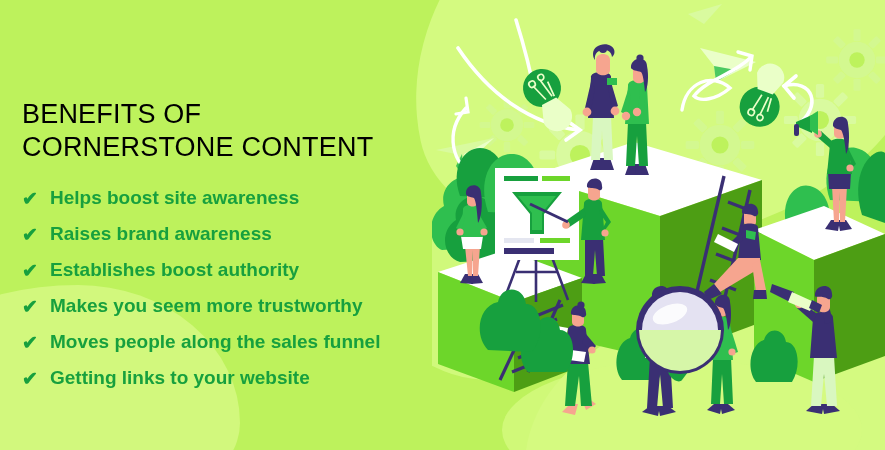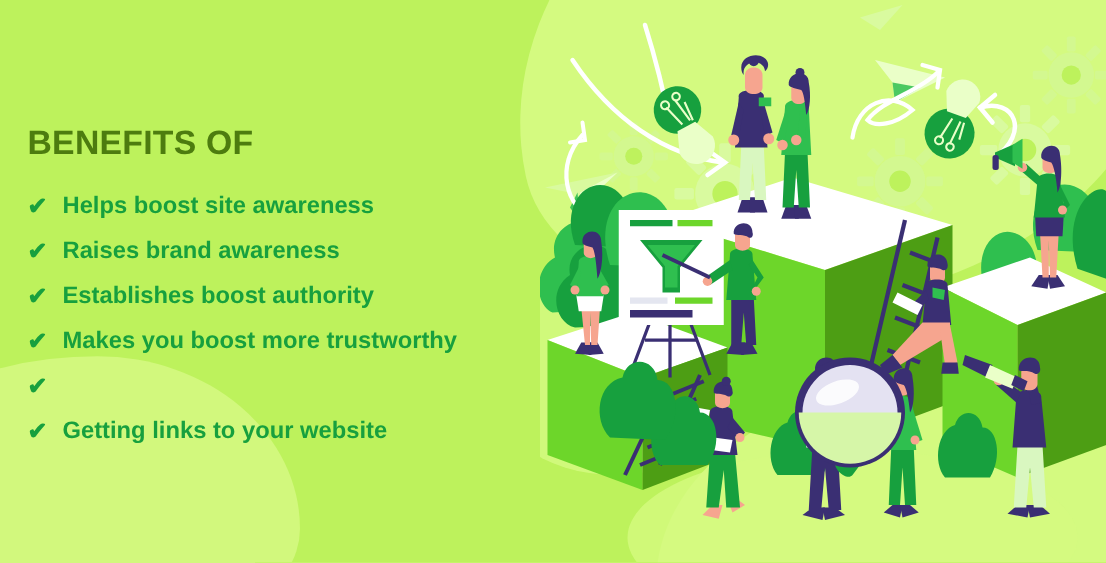--- a/index.html
+++ b/index.html
@@ -15,21 +15,21 @@
   .blob{position:absolute;pointer-events:none;}
   #blob-top{right:-40px;top:-160px;width:520px;height:400px;background:#d4fa80;
             border-radius:58% 42% 50% 50% / 62% 55% 45% 38%;transform:rotate(-12deg);}
   #blob-mid-left{left:-120px;top:285px;width:360px;height:230px;background:#d2f87d;
             border-radius:55% 45% 42% 58% / 52% 60% 40% 48%;}
   #blob-right-low{right:-60px;bottom:-120px;width:420px;height:260px;background:#d4fa80;
             border-radius:50% 50% 45% 55% / 60% 50% 50% 40%;}
 
   
   #text-col{position:absolute;left:22px;top:98px;width:440px;}
-  #title{color:#4d7c0f;font-weight:bold;font-size:27px;letter-spacing:.2px;
+  #title{color:#000000;font-weight:normal;font-size:27px;letter-spacing:.2px;
          line-height:33px;margin:0 0 16px 0;text-transform:uppercase;}
   #title .line{display:block;white-space:nowrap;}
   #bullets{list-style:none;margin:0;padding:0;}
   #bullets li{display:flex;align-items:center;height:36px;color:#17a03e;
               font-size:19px;font-weight:bold;white-space:nowrap;}
   .check{flex:0 0 auto;width:22px;margin-right:6px;color:#17a03e;
          font-size:19px;line-height:1;text-align:left;}
   .btxt{display:block;}
 
   
@@ -41,41 +41,43 @@
 
 <div id="banner">
 
   <div class="blob" id="blob-top"></div>
   <div class="blob" id="blob-mid-left"></div>
   <div class="blob" id="blob-right-low"></div>
 
   <div id="text-col">
     <h1 id="title">
       <span class="line">BENEFITS OF</span>
+      <span class="line">CORNERSTONE CONTENT</span>
     </h1>
 
     <ul id="bullets">
       <li>
         <span class="check">✔</span>
         <span class="btxt">Helps boost site awareness</span>
       </li>
       <li>
         <span class="check">✔</span>
         <span class="btxt">Raises brand awareness</span>
       </li>
       <li>
         <span class="check">✔</span>
         <span class="btxt">Establishes boost authority</span>
       </li>
       <li>
         <span class="check">✔</span>
-        <span class="btxt">Makes you boost more trustworthy</span>
-      </li>
-      <li>
-        <span class="check">✔</span>
+        <span class="btxt">Makes you seem more trustworthy</span>
+      </li>
+      <li>
+        <span class="check">✔</span>
+        <span class="btxt">Moves people along the sales funnel</span>
       </li>
       <li>
         <span class="check">✔</span>
         <span class="btxt">Getting links to your website</span>
       </li>
     </ul>
   </div>
 
   <div id="illo">
   <svg width="453" height="450" viewBox="0 0 453 450" xmlns="http://www.w3.org/2000/svg">

